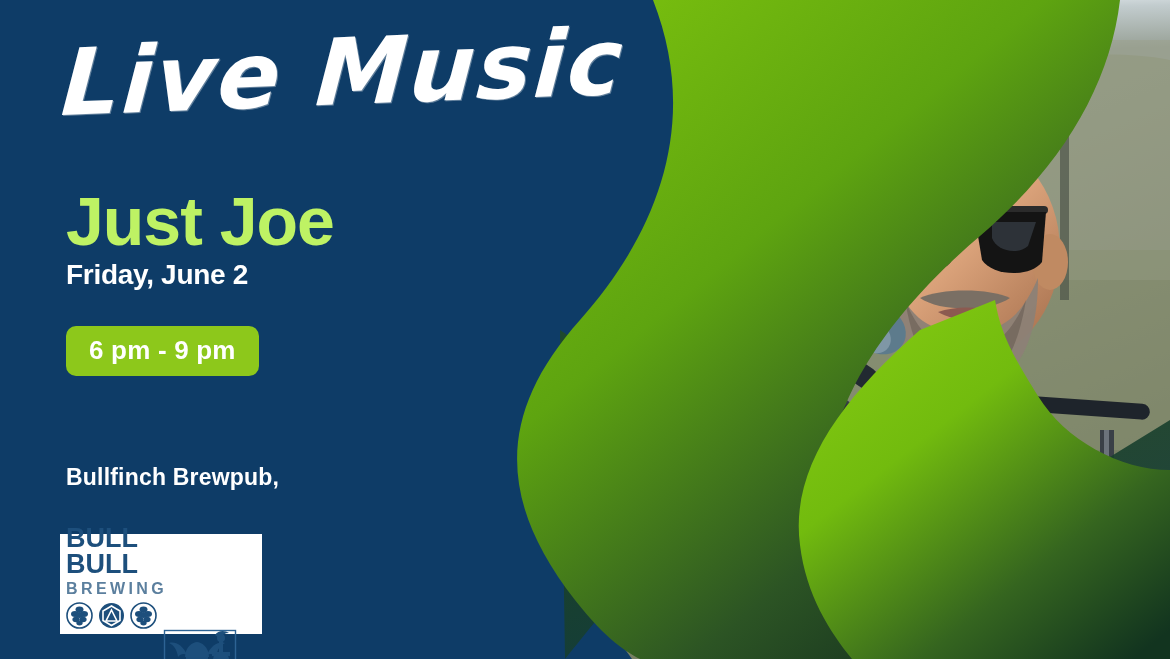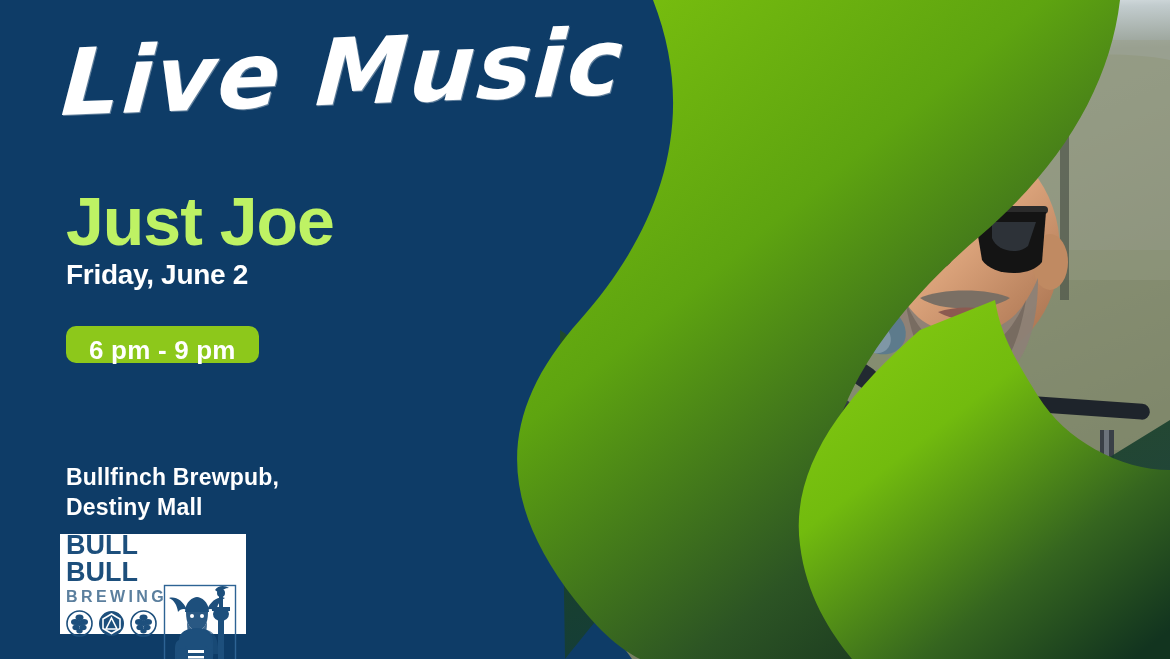--- a/index.html
+++ b/index.html
@@ -72,21 +72,21 @@
     letter-spacing:-0.3px;
     line-height:1;
     white-space:nowrap;
   }
 
   .time-badge {
     position:absolute;
     left:66px; top:326px;
     background:#8dc81b;
     border-radius:10px;
-    padding:11px 23px 0 23px;
+    padding:11px 23px 13px 23px;
     font-size:26px;
     font-weight:700;
     color:#ffffff;
     letter-spacing:0.2px;
     line-height:1;
     white-space:nowrap;
   }
 
   .venue {
     position:absolute;
@@ -96,25 +96,25 @@
     color:#ffffff;
     line-height:1.32;
     letter-spacing:0.2px;
     max-width:330px;
   }
 
   
   .logo-box {
     position:absolute;
     left:60px; top:534px;
-    width:186px; height:100px;
+    width:202px; height:100px;
     background:#ffffff;
     padding:5px 6px;
     display:flex;
-    align-items:center;
+    align-items:flex-end;
   }
   .logo-left {
     width:94px;
     display:flex;
     flex-direction:column;
     justify-content:flex-start;
     padding-top:1px;
   }
   .logo-word {
     font-family:"Liberation Sans", sans-serif;
@@ -337,21 +337,20 @@
     <div class="headline-script">Live Music</div>
 
     <div class="artist-name">Just Joe</div>
 
     <div class="event-date">Friday, June 2</div>
 
     <div class="time-badge">6 pm - 9 pm</div>
 
     <div class="venue">
       <span>Bullfinch Brewpub,</span><br>
-      <span>Destiny Mall</span>
     </div>
 
     <div class="logo-box">
       <div class="logo-left">
         <span class="logo-word">BULL</span>
         <span class="logo-word">BULL</span>
         <span class="logo-brewing">BREWING</span>
 
         <div class="logo-badges">
 

